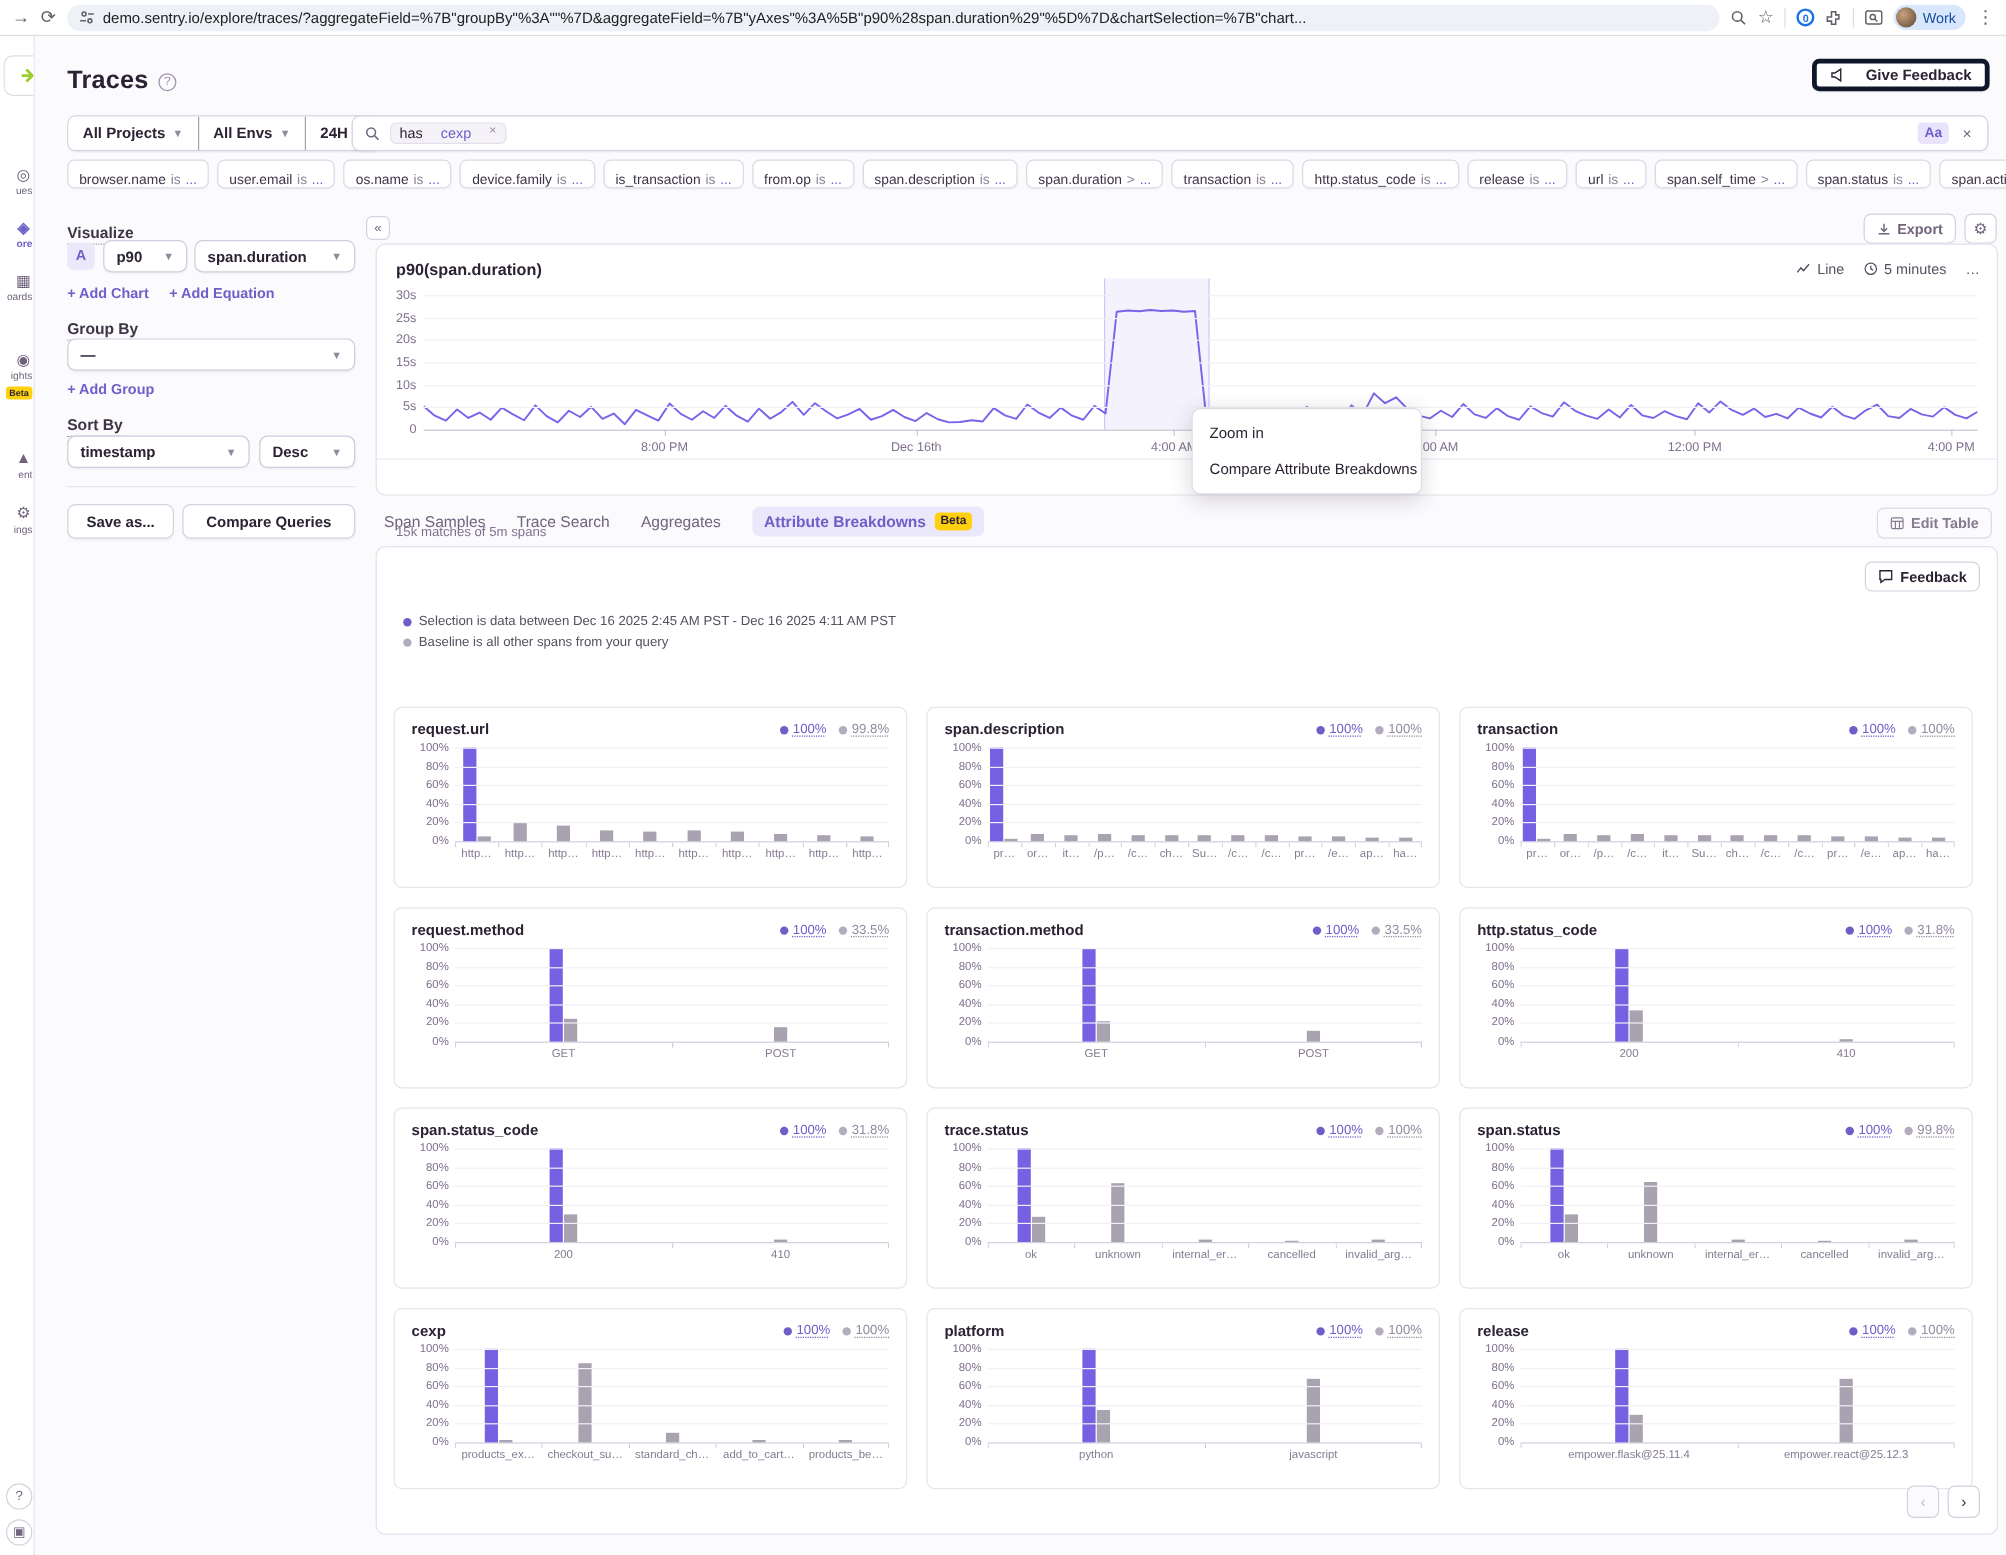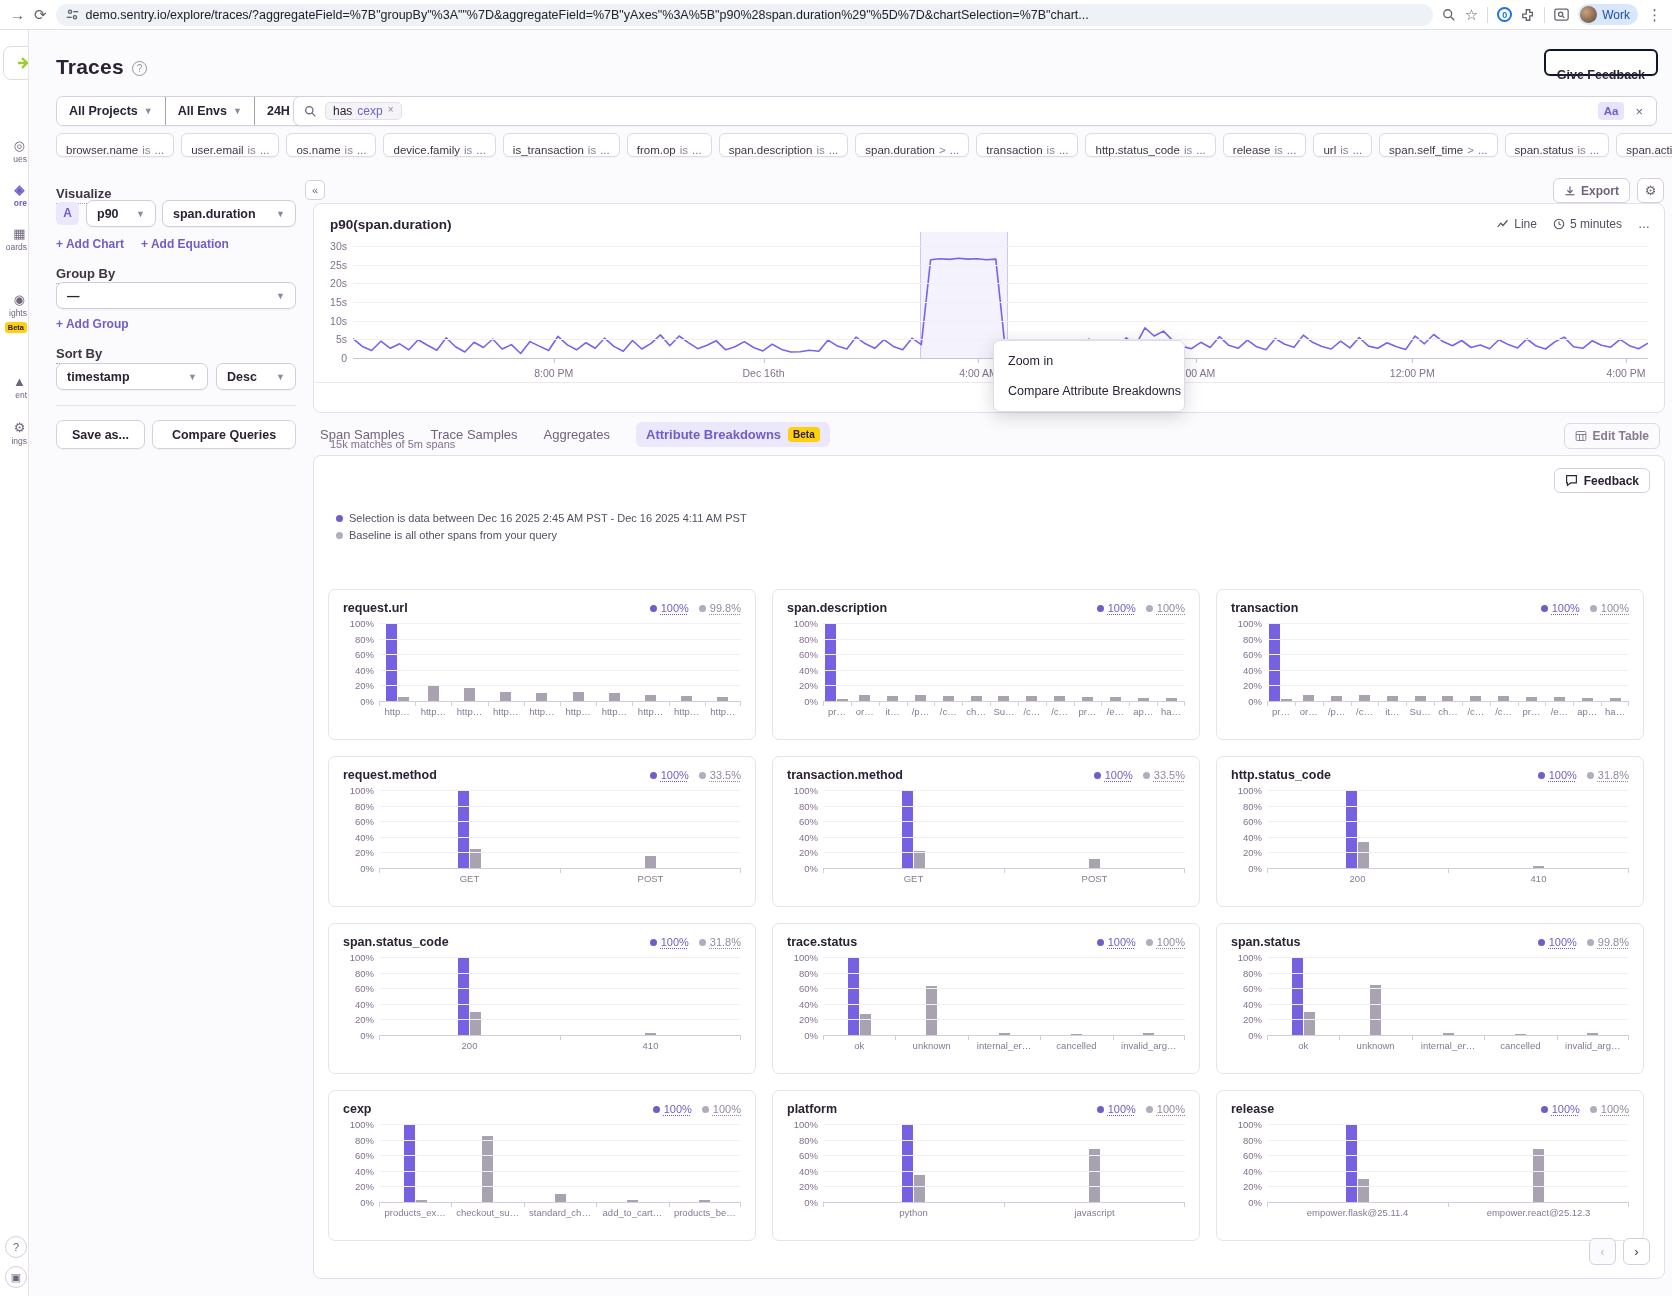--- a/index.html
+++ b/index.html
@@ -41,35 +41,35 @@
     font-size:7.5px; font-weight:bold; padding:1px 3px; border-radius:3px; }
   .sb-bottom { position:absolute; left:5px; width:22px; height:22px;
     border:1px solid #d5d0dd; border-radius:50%; background:#fff; color:#71637e;
     font-size:11px; text-align:center; line-height:20px; }
 
   
   #page-title { position:absolute; left:56px; top:25px; font-size:21px; font-weight:bold; letter-spacing:.2px; }
   #title-help { position:absolute; left:132px; top:31px; width:15px; height:15px; border:1px solid #9c91a9;
     border-radius:50%; color:#9c91a9; font-size:10px; text-align:center; line-height:14px; }
   #give-feedback { position:absolute; right:14px; top:19px; height:27px; background:#fff;
-    border:2px solid #0f172a; border-radius:6px; font-size:12.5px; font-weight:bold; color:#2b2233;
-    display:flex; align-items:center; gap:17px; padding:0 11px; box-shadow:0 1px 1px rgba(40,30,60,.04);flex-direction:column; }
+    border:4px solid #0f172a; border-radius:6px; font-size:12.5px; font-weight:bold; color:#2b2233;
+    display:flex; align-items:center; gap:17px; padding:0 11px; box-shadow:0 1px 1px rgba(40,30,60,.04); }
 
   .seg { position:absolute; left:56px; top:66px; height:30px; display:flex;
     border:1px solid #d5d0dd; border-radius:7px; background:#fff; overflow:hidden;
     box-shadow:0 1px 1px rgba(40,30,60,.04); }
   .seg button { border:none; background:#fff; font-family:inherit; font-size:12.5px; font-weight:bold;
     color:#2b2233; padding:0 12px; display:flex; align-items:center; gap:6px; }
   .seg button + button { border-left:1px solid #a3a3a3; }
   .chev { color:#91879e; font-size:9px; }
 
   #searchbar { position:absolute; left:293px; top:66px; width:1364px; height:30px; background:#fff;
     border:1px solid #d5d0dd; border-radius:7px; display:flex; align-items:center; gap:8px; padding:0 10px;
     box-shadow:0 1px 1px rgba(40,30,60,.04); }
-  .search-chip { display:flex; align-items:flex-start; gap:5px; background:#f5f3f8; border:1px solid #e3dfe9;
+  .search-chip { display:flex; align-items:flex-start; gap:15px; background:#f5f3f8; border:1px solid #e3dfe9;
     border-radius:5px; padding:1px 7px; font-size:12px; }
   .search-chip .val { color:#6d5fc8; }
   .search-chip .x { color:#91879e; font-size:10px; }
   #aa-badge { margin-left:auto; background:#e9e3fb; color:#6d5fc8; font-size:11.5px; font-weight:bold;
     border-radius:4px; padding:3px 6px; }
   #search-clear { color:#71637e; font-size:13px; padding:0 3px; }
 
   #chips-row { position:absolute; left:56px; top:103px; width:1600px; display:flex; gap:7px; }
   .chip { height:24px; background:#fff; border:1px solid #ddd8e3; border-radius:6px; font-size:11.5px;
     color:#3e3446; display:flex; align-items:flex-end; gap:4px; padding:0 9px; white-space:nowrap;
@@ -475,21 +475,21 @@
     <div id="chart-footer">15k matches of 5m spans</div>
   </section>
 
   <div id="context-menu">
       <div class="menu-item">Zoom in</div>
       <div class="menu-item">Compare Attribute Breakdowns</div>
     </div>
 
   <div id="tabs">
       <span class="tab"><span>Span Samples</span></span>
-      <span class="tab"><span>Trace Samples</span></span>
+      <span class="tab"><span>Trace Search</span></span>
       <span class="tab"><span>Aggregates</span></span>
       <span class="tab active">
         <span>Attribute Breakdowns</span>
         <span class="beta-badge">Beta</span>
       </span>
     </div>
   <button id="edit-table">
     <svg width="12" height="12" viewBox="0 0 16 16">
         <g stroke="#857a92" stroke-width="1.3" fill="none">
           <rect x="1.5" y="2" width="13" height="12" rx="1.5"></rect>

